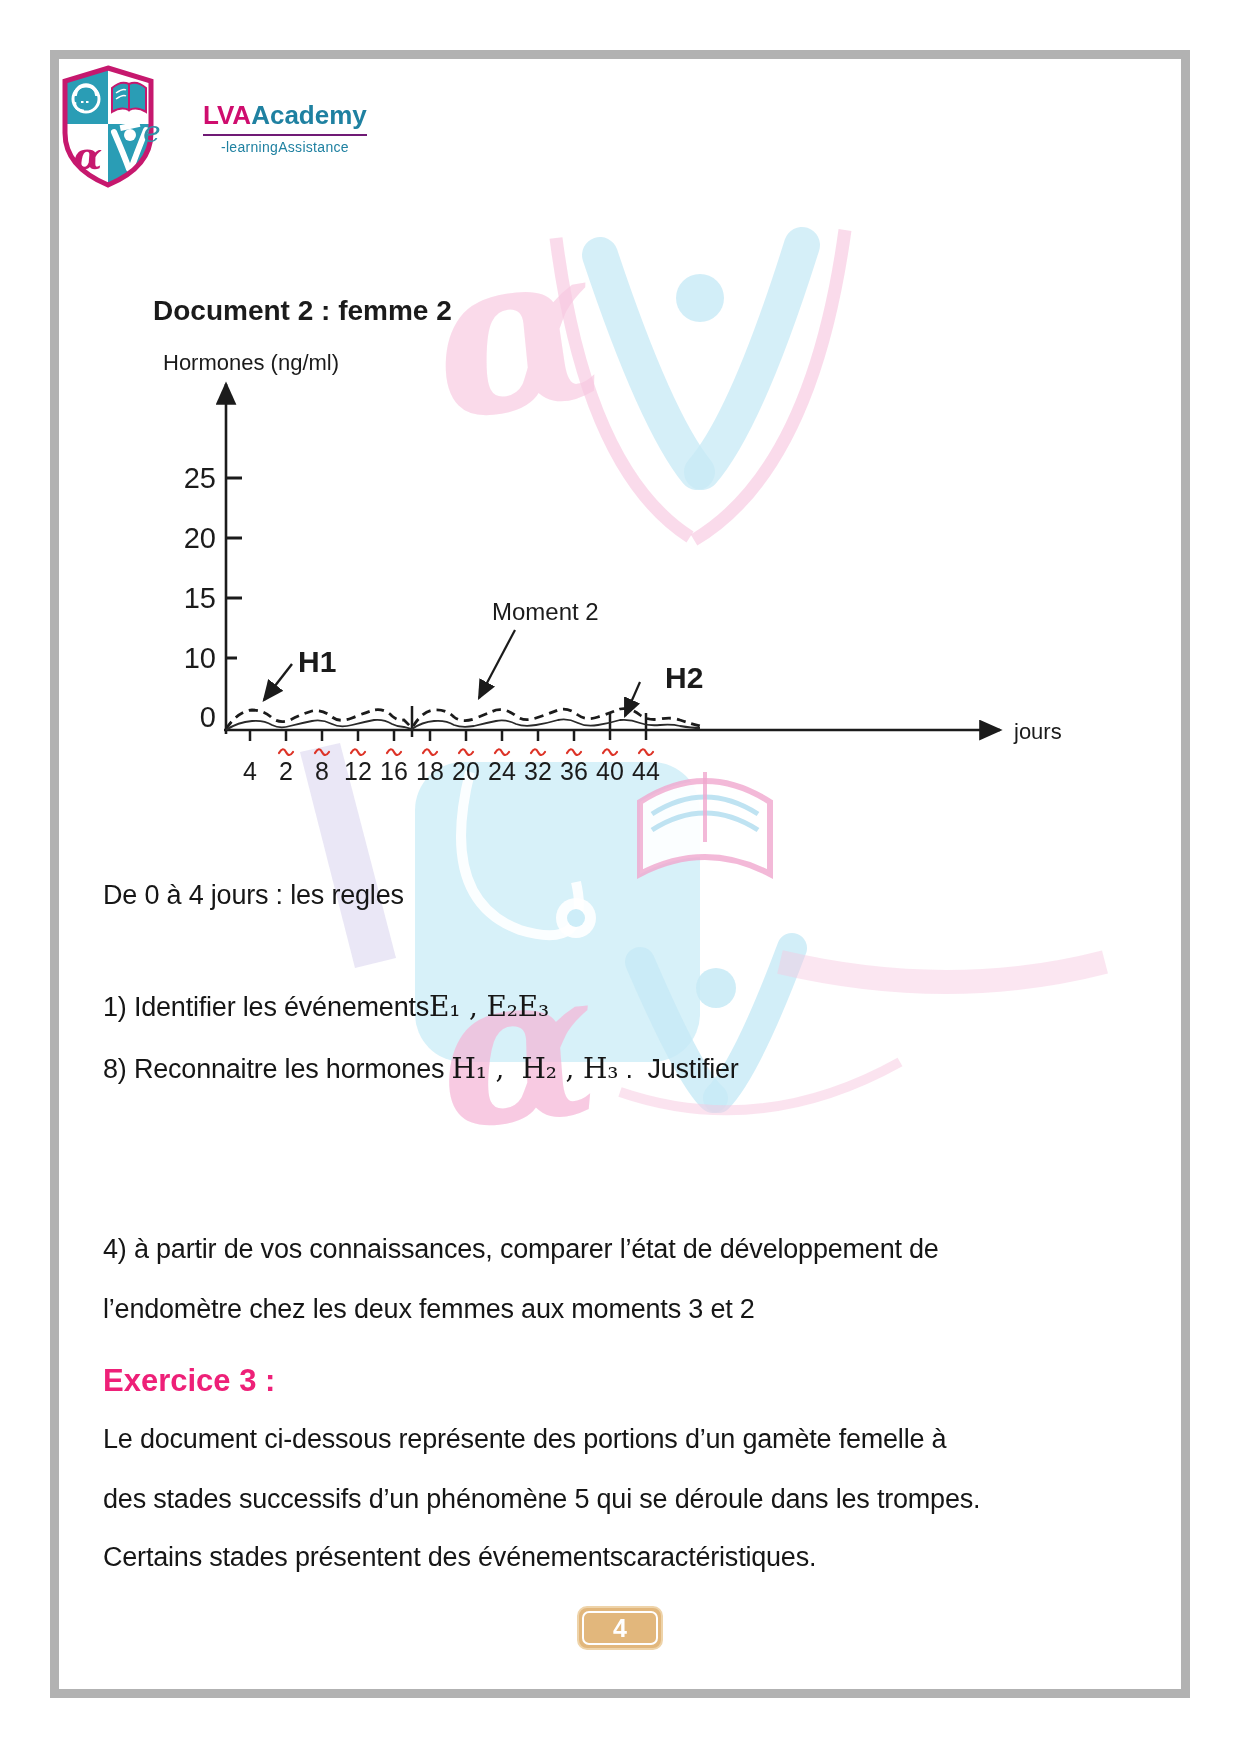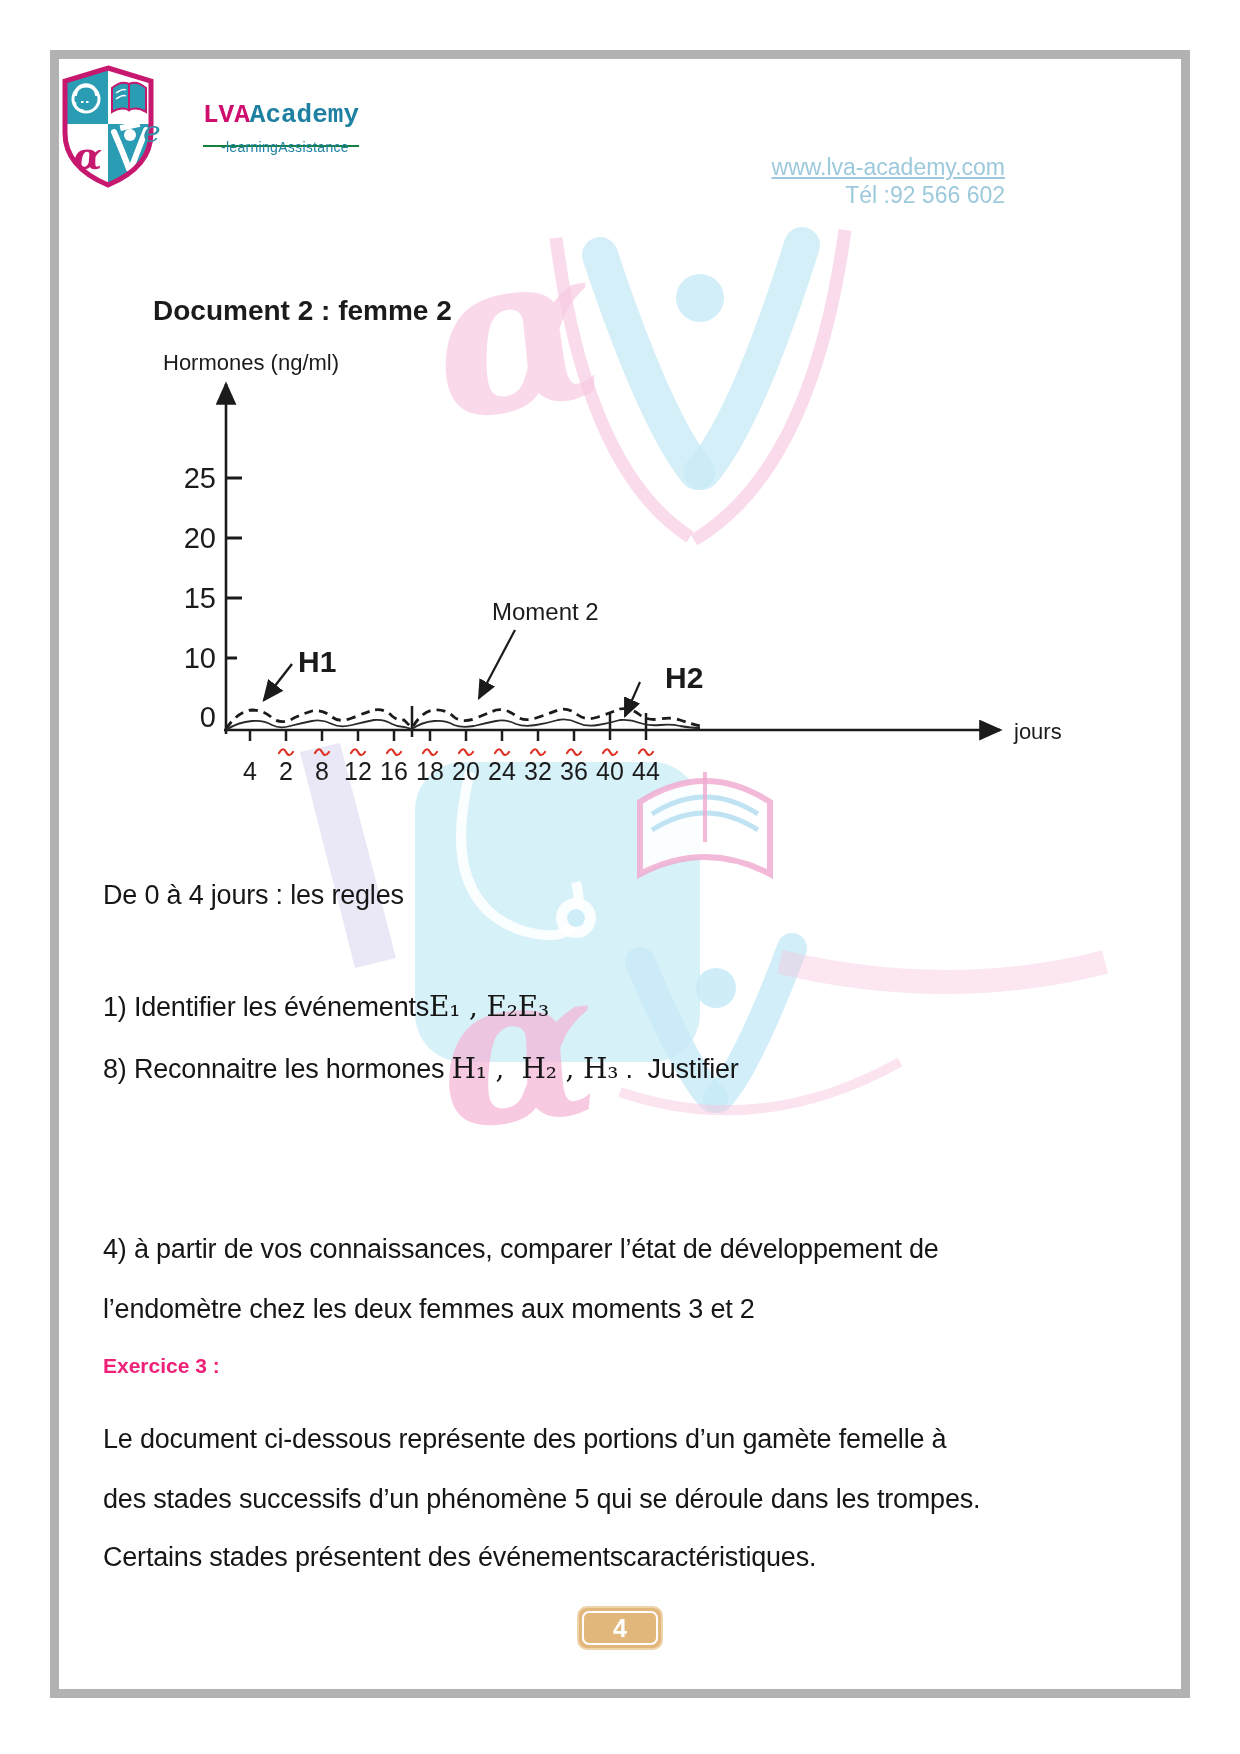--- a/index.html
+++ b/index.html
@@ -8,32 +8,32 @@
   .frame{position:absolute;left:50px;top:50px;width:1122px;height:1630px;
          border:9px solid #b2b2b2;z-index:3;pointer-events:none;}
   .content{position:absolute;inset:0;z-index:2;}
   .wm{position:absolute;inset:0;z-index:1;pointer-events:none;}
 
   
   .logo{position:absolute;left:54px;top:60px;}
   .script-e{position:absolute;left:143px;top:114px;font-family:"DejaVu Serif",serif;
             font-style:italic;font-size:30px;color:#2e93a8;}
   .brand{position:absolute;left:203px;top:100px;font-size:26px;font-weight:bold;
-         border-bottom:2px solid #15803d;padding-bottom:15px;font-family:Liberation Mono, monospace;}
+         border-bottom:2px solid #701a75;padding-bottom:3px;}
   .brand .lva{color:#cf0d6e;}
   .brand .academy{color:#1f81a1;}
   .tagline{position:absolute;left:221px;top:139px;font-size:14px;color:#1f81a1;letter-spacing:.3px;}
   .contact{position:absolute;right:235px;top:153px;text-align:right;font-size:23px;
            line-height:28px;color:#9cc9db;}
   .contact .site{color:#9cc9db;text-decoration:underline;display:block;}
 
   
   .txt{position:absolute;left:103px;font-size:27px;letter-spacing:-0.2px;white-space:pre;}
   .math{font-family:"DejaVu Serif",serif;font-size:28px;}
-  .heading{position:absolute;left:103px;font-size:21px;font-weight:bold;color:#ee2078;}
+  .heading{position:absolute;left:103px;font-size:31px;font-weight:bold;color:#ee2078;margin-top:9px;}
 
   
   .chart{position:absolute;left:140px;top:290px;}
   .chart text{font-family:"Liberation Sans",sans-serif;fill:#1b1b1b;}
 
   
   .badge{position:absolute;left:577px;top:1606px;width:86px;height:44px;background:#e2b77c;
          border:2px solid #eed3a9;border-radius:10px;box-sizing:border-box;}
   .badge-inner{position:absolute;inset:3px;border:2.5px solid #fff;border-radius:7px;}
   .badge-num{position:absolute;inset:0;display:flex;align-items:center;justify-content:center;
@@ -101,24 +101,20 @@
           <rect x="66" y="63" width="20" height="6" fill="#ffffff" transform="rotate(-12 76 66)"></rect>
         </g>
       </g>
       <path d="M54,8 L97,21 V73 Q97,107 54,125 Q11,107 11,73 V21 Z" fill="none" stroke="#c6186e" stroke-width="5"></path>
     </svg>
     <span class="script-e">e</span>
 
     <div class="brand"><span class="lva">LVA</span><span class="academy">Academy</span></div>
     <div class="tagline">-learningAssistance</div>
 
-    <div class="contact">
-      <span class="site">www.lva-academy.com</span>
-      <span>Tél :92 566 602</span>
-    </div>
 
     <svg class="chart" width="930" height="515" viewBox="0 0 930 515">
       <defs>
         <marker id="arr" markerWidth="10" markerHeight="9" refX="8" refY="4" orient="auto">
           <path d="M0,0 L9,4 L0,8 Z" fill="#1b1b1b"></path>
         </marker>
         <path id="sq" d="M-7,2 Q-3,-5 0,1 Q3,7 7,1" stroke="#dd3327" stroke-width="2.2" fill="none" stroke-linecap="round"></path>
       </defs>
 
       <text x="13" y="30" font-size="28" font-weight="bold">Document 2 : femme 2</text>

